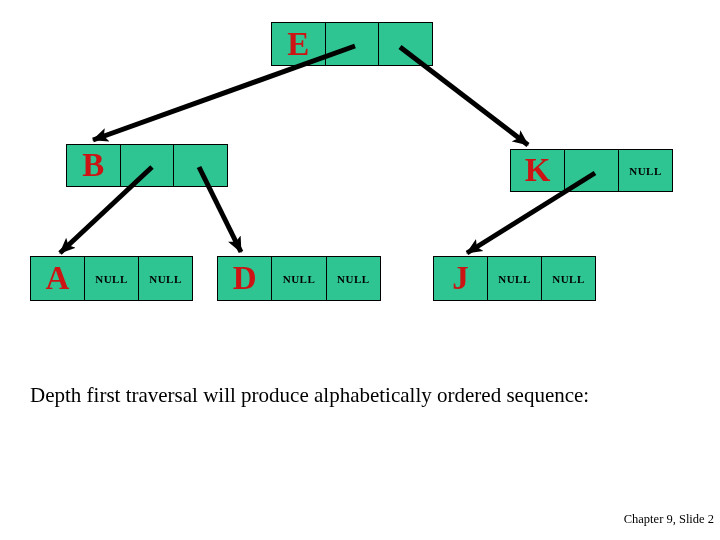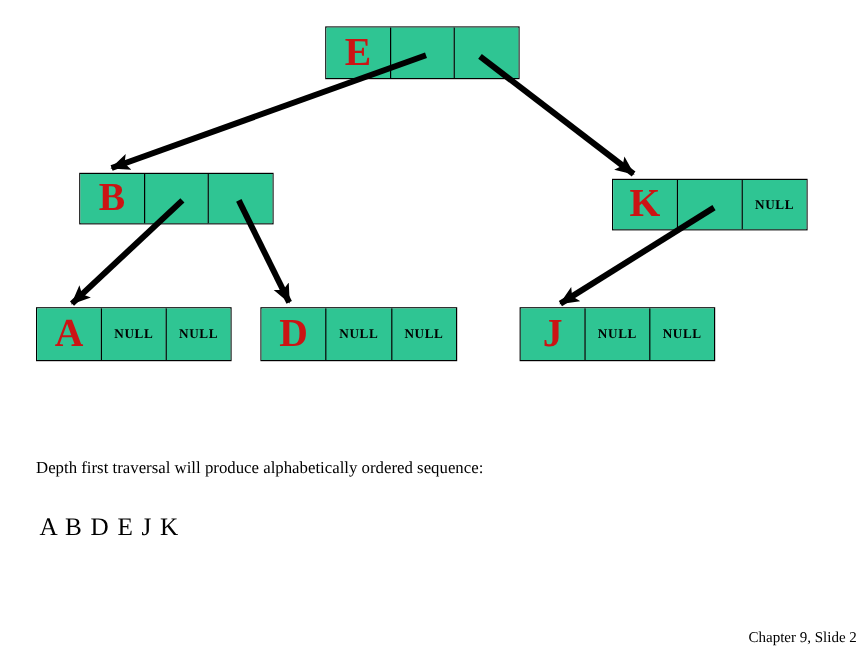--- a/index.html
+++ b/index.html
@@ -49,40 +49,39 @@
   .cell.ptr {
     font-weight: bold;
     font-size: 11px;
     letter-spacing: 0.5px;
     color: var(--null-text, #000);
   }
   .caption-line1 {
     position: absolute;
     left: 30px;
     top: 383px;
-    font-size: 14px;
+    font-size: 21px;
     color: var(--caption-text, #000);
     white-space: nowrap;
   }
   .caption-line2 {
     position: absolute;
     left: 33px;
     top: 427px;
     font-size: 21px;
     letter-spacing: 1px;
     color: var(--caption-text, #000);
     white-space: nowrap;
   }
   .slide-footer {
     position: absolute;
     right: 6px;
     top: 512px;
     font-size: 12.5px;
     color: var(--caption-text, #000);
-    margin-top: 12px;
   }
 </style>
 </head>
 <body>
 
 <div class="slide">
 
   <svg class="arrow-layer" viewBox="0 0 720 540" xmlns="http://www.w3.org/2000/svg">
     <defs>
       <marker id="ah" markerUnits="userSpaceOnUse" markerWidth="18" markerHeight="16" refX="15" refY="8" orient="auto">
@@ -126,17 +125,16 @@
     <div class="cell ptr">NULL</div>
   </div>
 
   <div class="node" style="left:433px; top:256px; width:163px; height:45px;">
     <div class="cell value">J</div>
     <div class="cell ptr">NULL</div>
     <div class="cell ptr">NULL</div>
   </div>
 
   <div class="caption-line1">Depth first traversal will produce alphabetically ordered sequence:</div>
-  <div class="caption-line2">A B D E J K</div>
 
   <div class="slide-footer">Chapter 9, Slide 2</div>
 
 </div>
 
 </body></html>

